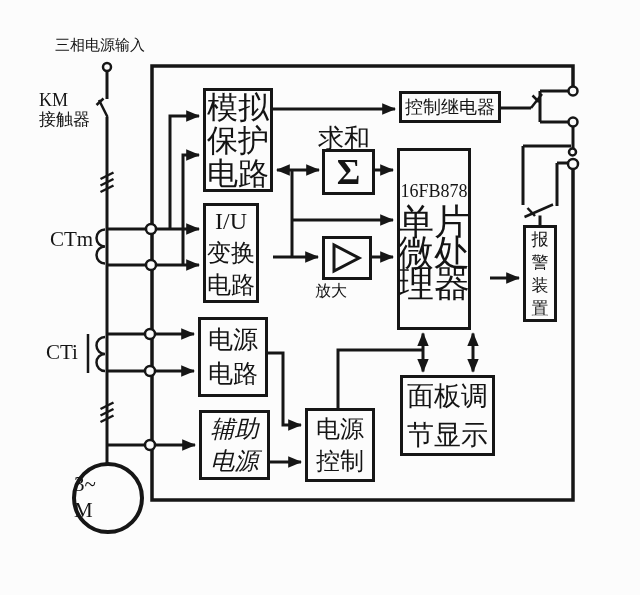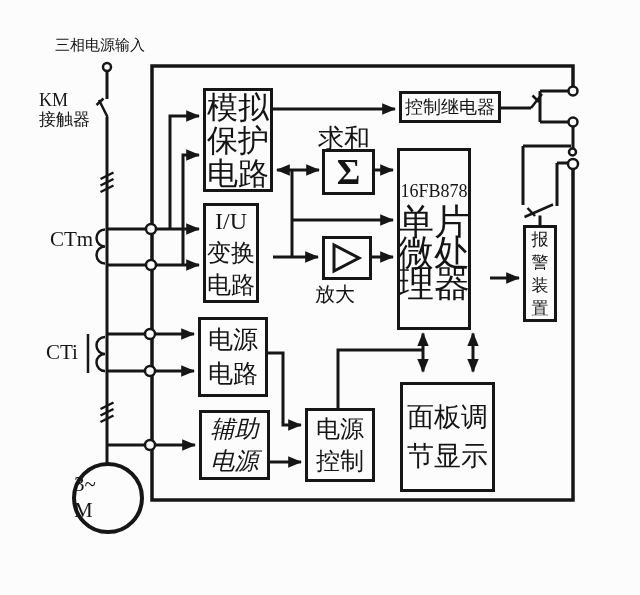--- a/index.html
+++ b/index.html
@@ -15,36 +15,36 @@
     text-align:center;background:transparent;
   }
   .blk-line{white-space:nowrap;}
   .lbl{position:absolute;white-space:nowrap;font-family:Liberation Serif, serif;}
 
   #b-analog{left:203px;top:88px;width:70px;height:104px;font-size:31px;line-height:33px;}
   #b-iu{left:203px;top:203px;width:56px;height:100px;font-size:24px;line-height:32px;}
   #b-power{left:198px;top:317px;width:70px;height:80px;font-size:25px;line-height:34px;}
   #b-aux{left:199px;top:410px;width:71px;height:70px;font-size:24px;line-height:32px;font-style:italic;}
   #b-pctl{left:305px;top:408px;width:70px;height:74px;font-size:24px;line-height:32px;}
-  #b-panel{left:400px;top:375px;width:95px;height:110px;font-size:27px;line-height:39px;margin-top:7px;}
+  #b-panel{left:400px;top:375px;width:95px;height:81px;font-size:27px;line-height:39px;}
   #b-relay{left:399px;top:91px;width:102px;height:32px;font-size:18px;line-height:26px;}
   #b-sum{left:322px;top:149px;width:53px;height:46px;font-size:36px;font-weight:bold;line-height:40px;}
   #b-amp{left:322px;top:236px;width:50px;height:44px;}
   #b-micro{left:397px;top:148px;width:74px;height:182px;}
   #b-micro .chip{font-size:18px;line-height:24px;margin-bottom:4px;}
   #b-micro .blk-line{font-size:36px;line-height:31px;}
   #b-alarm{left:523px;top:225px;width:34px;height:97px;font-size:17px;line-height:23px;}
 
   #l-input{left:55px;top:36px;width:100px;font-size:15px;}
   #l-km{left:39px;top:90px;width:64px;font-size:17px;line-height:20px;}
   #l-km .km-top{font-size:18px;}
   #l-ctm{left:50px;top:227px;font-size:21px;}
   #l-cti{left:46px;top:340px;font-size:21px;}
   #l-sumcap{left:318px;top:121px;width:57px;font-size:26px;}
-  #l-ampcap{left:315px;top:281px;width:60px;font-size:20px;}
+  #l-ampcap{left:315px;top:281px;width:60px;font-size:16px;}
   #l-motor{left:74px;top:471px;width:68px;font-size:21px;line-height:26px;}
 </style>
 </head>
 <body>
 
 <div class="stage">
 
   <svg width="640" height="595" viewBox="0 0 640 595">
     <defs>
       <marker id="arr" viewBox="0 0 12 10" markerWidth="14" markerHeight="12" markerUnits="userSpaceOnUse" refX="11" refY="5" orient="auto-start-reverse">

